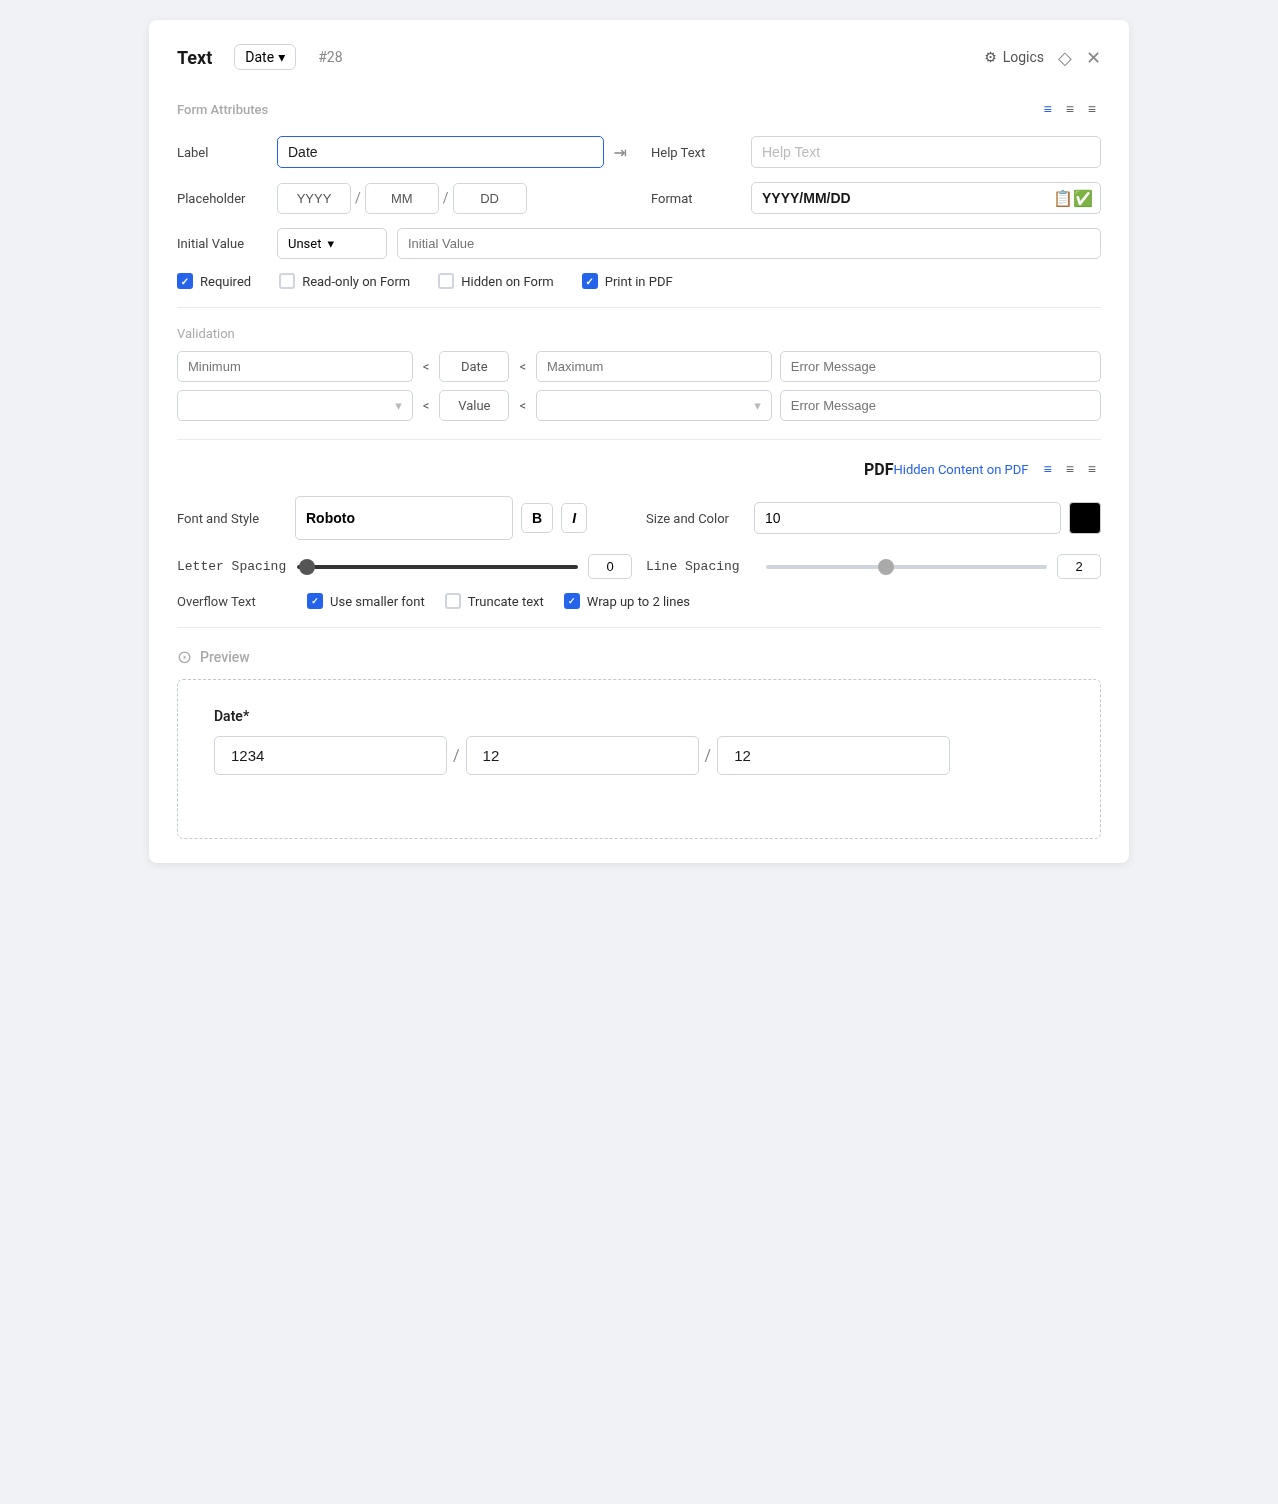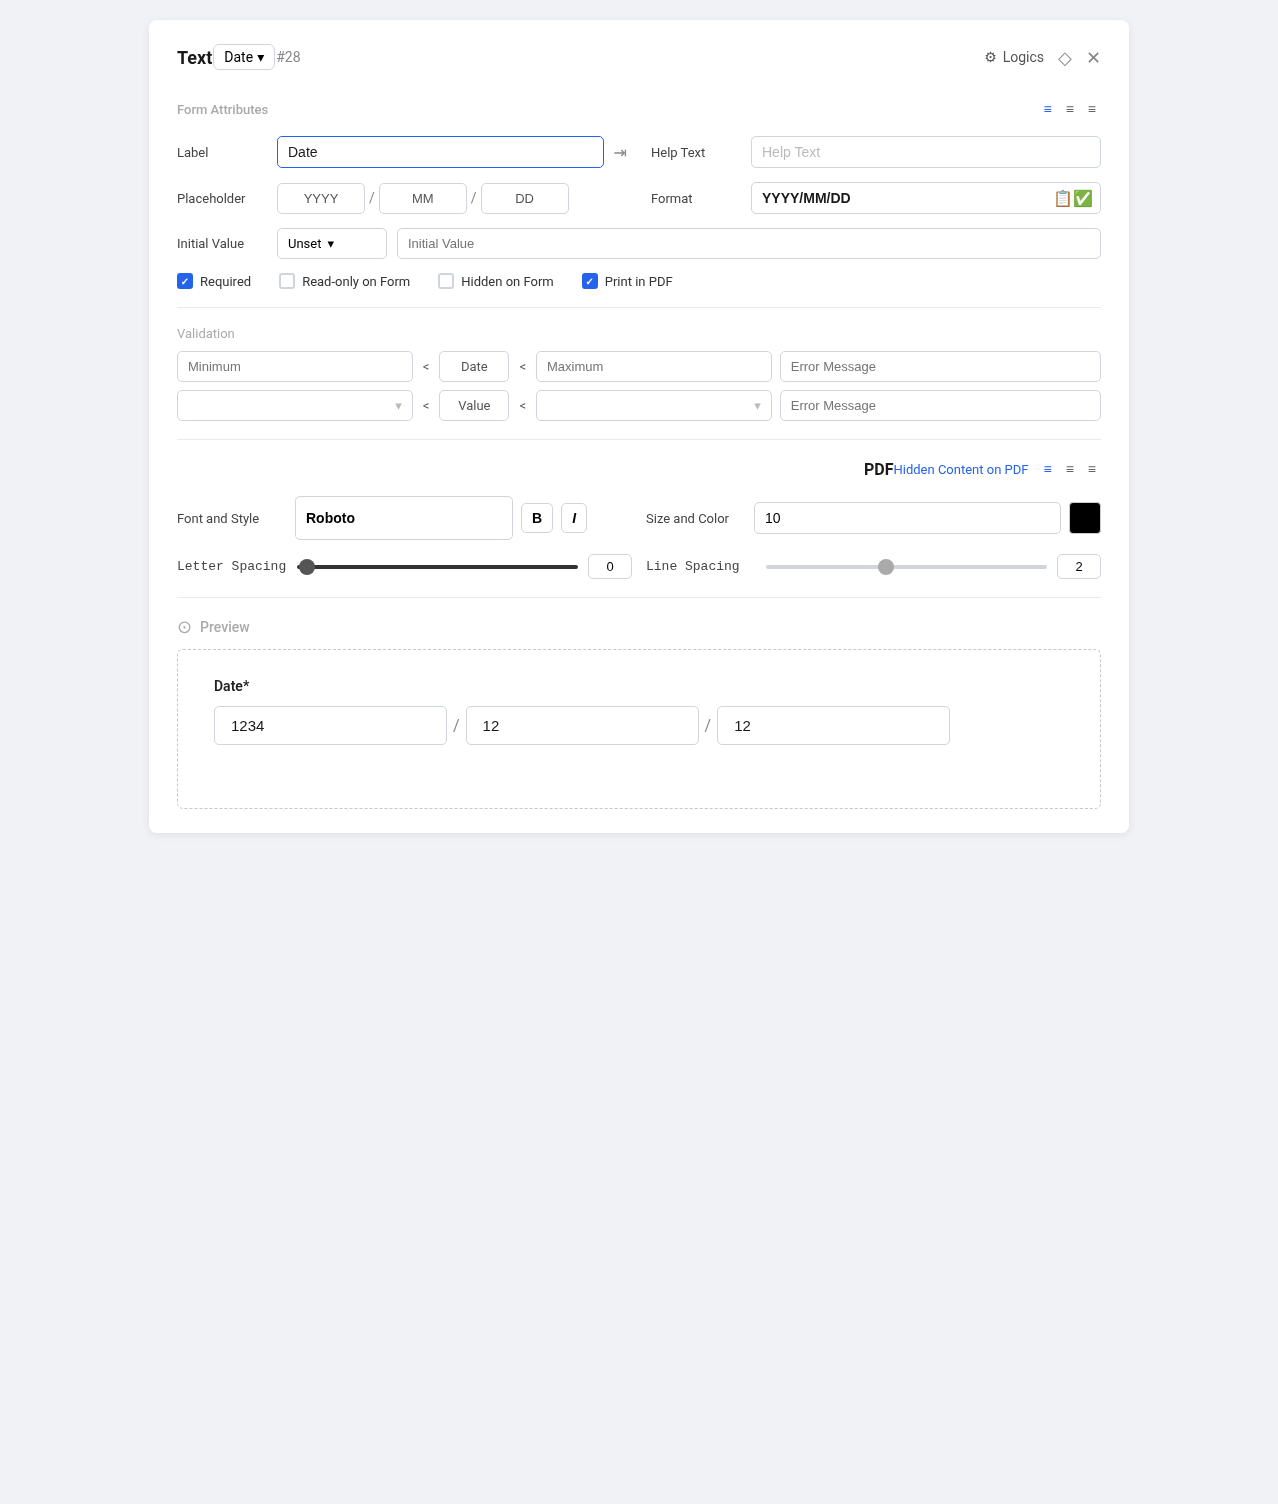--- a/index.html
+++ b/index.html
@@ -22,21 +22,21 @@
     
     .header {
       display: flex;
       align-items: center;
       justify-content: space-between;
       margin-bottom: 28px;
     }
     .header-left {
       display: flex;
       align-items: center;
-      gap: 1px;
+      gap: 22px;
     }
     .header-title {
       font-size: 18px;
       font-weight: 700;
       color: #1a1a1a;
     }
     .header-dropdown {
       display: flex;
       align-items: center;
       gap: 4px;
@@ -140,21 +140,21 @@
       align-items: center;
       gap: 4px;
       flex: 1;
     }
     .placeholder-part {
       border: 1px solid #d0d5dd;
       border-radius: 5px;
       padding: 7px 8px;
       font-size: 13px;
       color: #555;
-      width: 88px;
+      width: 74px;
       text-align: center;
     }
     .placeholder-sep {
       color: #888;
       font-size: 14px;
     }
 
     
     .format-input-wrap {
       position: relative;
@@ -688,20 +688,35 @@
     </div>
     <div class="slider-row">
       <span class="slider-label">Line Spacing</span>
       <div class="slider-track light" style="position:relative;">
         <div class="slider-thumb" style="left: 40%; background:#aaa;"></div>
       </div>
       <input class="slider-value" type="text" value="2" style="">
     </div>
   </div>
 
+  <div class="overflow-row">
+    <span class="overflow-label">Overflow Text</span>
+    <label class="overflow-option">
+      <div class="ov-cb checked"></div>
+      <span>Use smaller font</span>
+    </label>
+    <label class="overflow-option">
+      <div class="ov-cb unchecked"></div>
+      <span>Truncate text</span>
+    </label>
+    <label class="overflow-option">
+      <div class="ov-cb checked"></div>
+      <span>Wrap up to 2 lines</span>
+    </label>
+  </div>
 
   <hr class="divider">
 
   <div class="preview-section">
     <div class="preview-header">
       <span style="color:#aaa; font-size:18px;">⊙</span>
       <span class="preview-label">Preview</span>
     </div>
     <div class="preview-box">
       <div class="preview-field-label">Date*</div>

